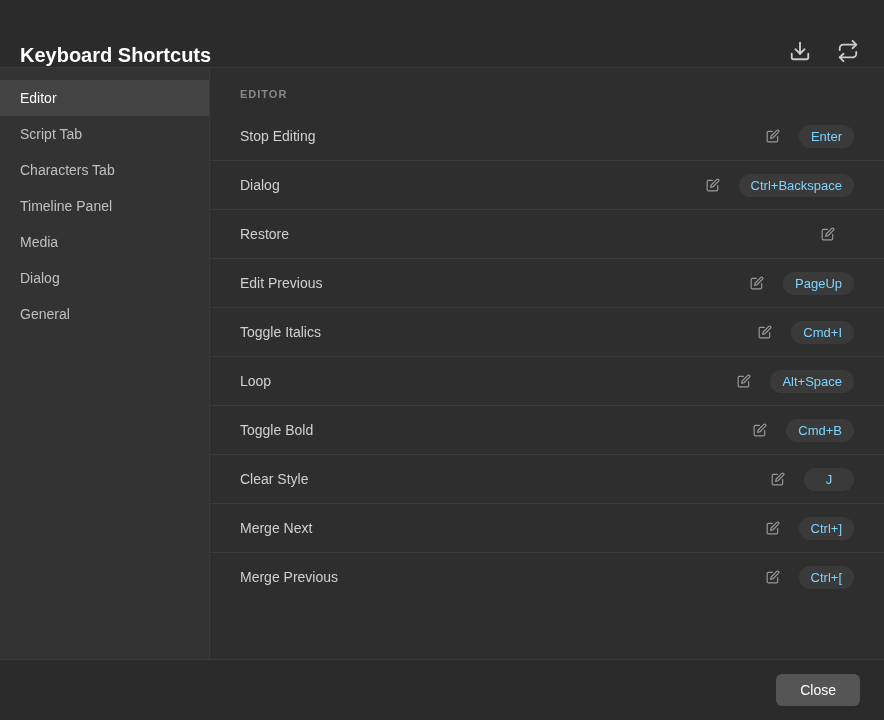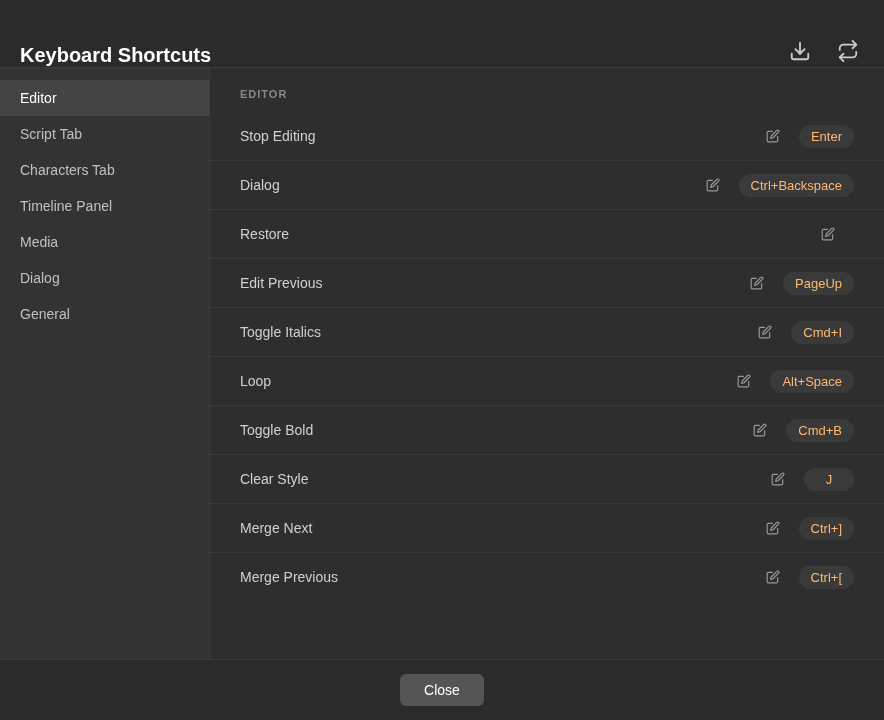--- a/index.html
+++ b/index.html
@@ -131,33 +131,33 @@
       color: #999;
       display: flex;
       align-items: center;
       justify-content: center;
       font-size: 13px;
       margin-right: 12px;
     }
 
     .key-badge {
       background: #3a3a3a;
-      color: #fdba74;
+      color: #7dd3fc;
       border-radius: 12px;
       padding: 4px 12px;
       font-size: 13px;
       font-weight: 500;
       white-space: nowrap;
       min-width: 50px;
       text-align: center;
     }
 
     .footer {
       display: flex;
-      justify-content: center;
+      justify-content: flex-end;
       align-items: center;
       padding: 14px 24px;
       background: #2b2b2b;
       border-top: 1px solid #3a3a3a;
       flex-shrink: 0;
     }
 
     .close-btn {
       background: #555555;
       color: #ffffff;

